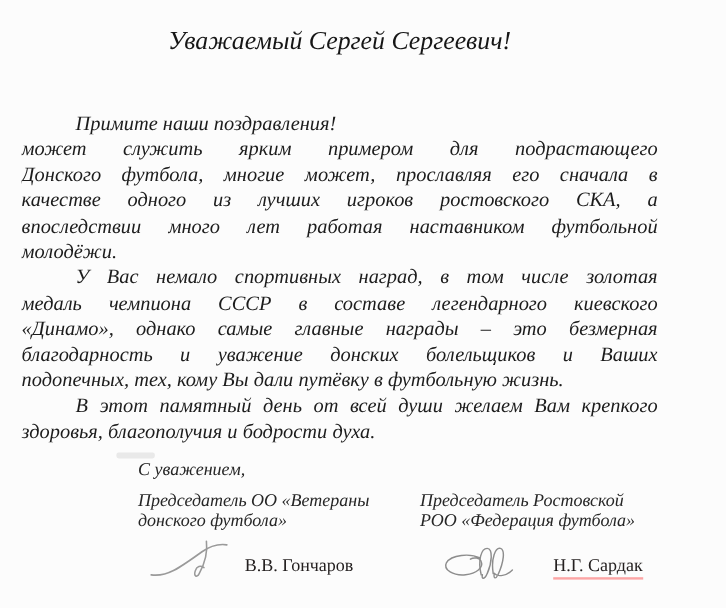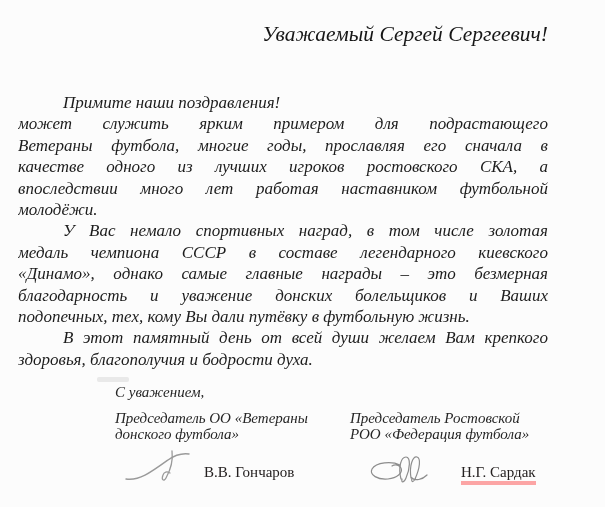--- a/index.html
+++ b/index.html
@@ -12,21 +12,21 @@
   .page {
     position: relative;
     width: 605px; height: 507px;
     background: #fcfcfc;
     color: #1f1f1f;
   }
   
   .title {
     position: absolute; left: 18px; top: 22px; width: 530px;
     margin: 0;
-    text-align: right;
+    text-align: center;
     font-style: italic; font-weight: 500;
     font-size: 21.5px; line-height: 24px;
     color: #161616;
   }
   
   .body-text {
     position: absolute; left: 18px; top: 51px; width: 530px;
     font-style: italic;
     font-size: 17px; line-height: 21.4px;
     color: #1c1c1c;
@@ -50,21 +50,21 @@
     font-style: italic; font-size: 15px; line-height: 15.5px;
     color: #262626;
   }
   .sig-col.left-col  { left: 115px; width: 250px; }
   .sig-col.right-col { left: 350px; width: 215px; }
   .sig-name {
     position: absolute; top: 464px;
     font-size: 15px; color: #242020;
   }
   .name-left  { left: 204px; }
-  .name-right { left: 461px; border-bottom: 4px solid #fca5a5; }
+  .name-right { left: 461px; border-bottom: 2px solid #fca5a5; }
   .sig-svg { position: absolute; }
   .sig-left-svg  { left: 123px; top: 448px; }
   .sig-right-svg { left: 366px; top: 451px; }
   .smudge {
     position: absolute; left: 97px; top: 377px;
     width: 32px; height: 5px;
     background: #d9d9d9; opacity: .55; border-radius: 2px;
   }
 </style>
 </head>
@@ -73,21 +73,21 @@
 <div class="page">
 
   <h1 class="title">Уважаемый Сергей Сергеевич!</h1>
 
   <div class="body-text">
     <div>
       <div class="ln ind end">Примите наши поздравления!</div>
     </div>
     <div>
       <div class="ln">может служить ярким примером для подрастающего</div>
-      <div class="ln">Ветераны футбола, многие годы, прославляя его сначала в</div>
+      <div class="ln">Донского футбола, многие может, прославляя его сначала в</div>
       <div class="ln">качестве одного из лучших игроков ростовского СКА, а</div>
       <div class="ln">впоследствии много лет работая наставником футбольной</div>
       <div class="ln end">молодёжи.</div>
     </div>
     <div>
       <div class="ln ind">У Вас немало спортивных наград, в том числе золотая</div>
       <div class="ln">медаль чемпиона СССР в составе легендарного киевского</div>
       <div class="ln">«Динамо», однако самые главные награды – это безмерная</div>
       <div class="ln">благодарность и уважение донских болельщиков и Ваших</div>
       <div class="ln end">подопечных, тех, кому Вы дали путёвку в футбольную жизнь.</div>

